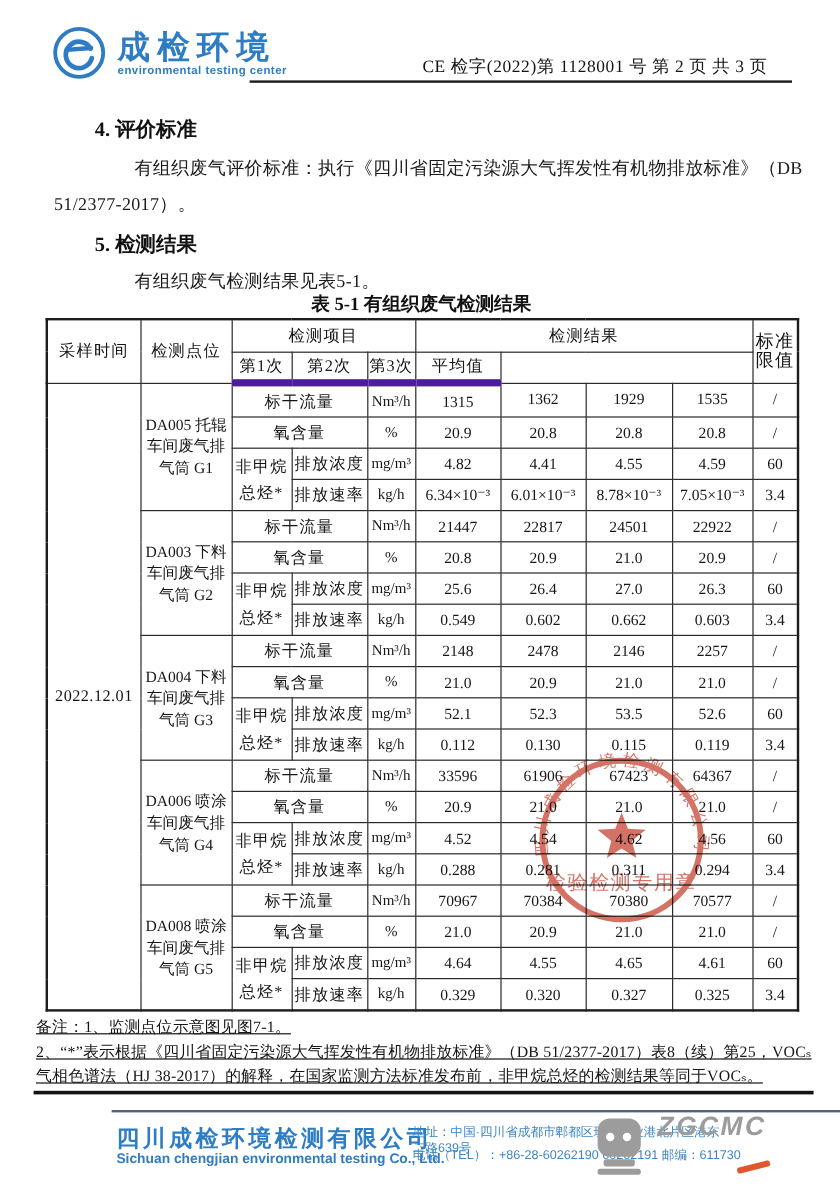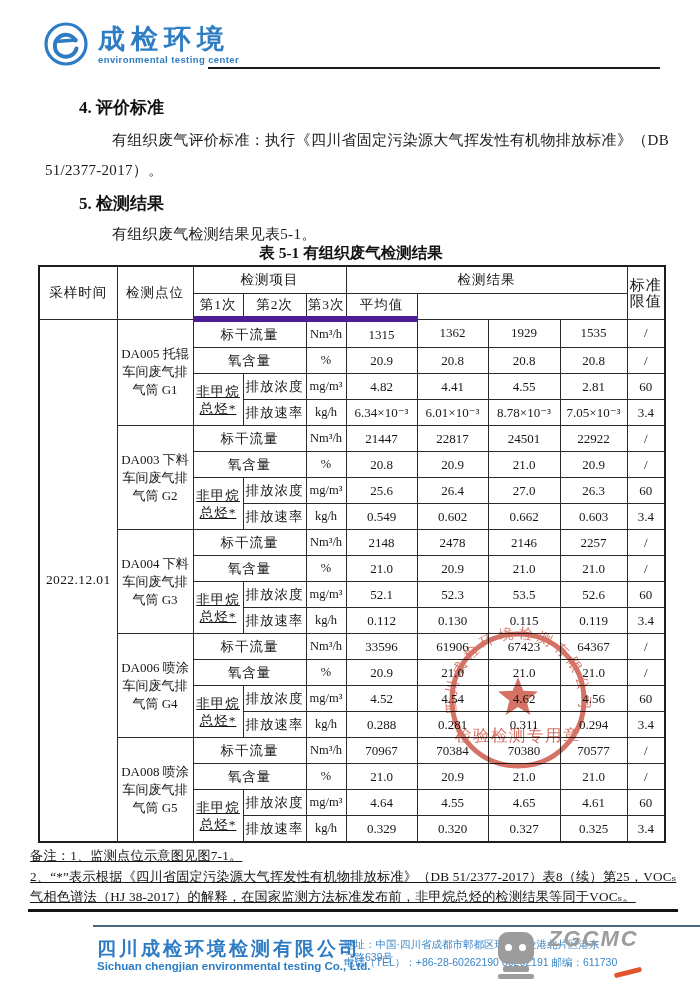--- a/index.html
+++ b/index.html
@@ -23,21 +23,21 @@
   .tbl-wrap{position:absolute;left:38px;top:265px;}
   table.results{border-collapse:collapse;table-layout:fixed;width:626px;font-size:13px;color:#161616;}
   table.results{border:2px solid #1d1d1d;}
   table.results th,table.results td{border:1px solid #2a2a2a;text-align:center;
       vertical-align:middle;padding:0;font-weight:normal;overflow:hidden;}
   thead tr.hr1{height:27px;}
   thead tr.hr2{height:26px;}
   thead tr.hr2 th{border-bottom:6px solid #4c1d95;}
   tbody td{height:25px;}
   tr.group-top td{border-top:1.6px solid #1f1f1f;}
-  .pre{white-space:pre-line;line-height:17px;text-decoration:underline;}
+  .pre{white-space:pre-line;line-height:22px;}
   .c-loc{font-size:13px;line-height:18px;white-space:pre-line;margin-left:24px;}
   .c-sample{font-size:13.5px;letter-spacing:.4px;}
   .c-param,.c-param2{font-size:13.5px;letter-spacing:1px;}
   .c-unit{font-size:12.5px;}
   .c-val{font-size:13px;}
   .c-limit{font-size:13px;}
   th.h-limit{white-space:pre-line;line-height:16px;font-size:15px;}
   th{font-size:13.5px;letter-spacing:1px;}
   
   .notes{position:absolute;left:30px;top:846px;width:650px;font-size:13.2px;
@@ -78,20 +78,21 @@
     <svg width="48" height="48" viewBox="0 0 48 48">
       <circle cx="24" cy="24" r="20" fill="none" stroke="#2e7cc3" stroke-width="3.2"></circle>
       <path d="M33.5 20.5 A 11 11 0 1 0 34.5 28.5" fill="none" stroke="#2e7cc3" stroke-width="4" stroke-linecap="round"></path>
       <line x1="13.5" y1="21.5" x2="34" y2="20" stroke="#2e7cc3" stroke-width="3.6" stroke-linecap="round"></line>
     </svg>
     <div class="logo-txt">
       <span class="logo-cn">成检环境</span>
       <span class="logo-en">environmental testing center</span>
     </div>
   </div>
+  <div class="doc-no">CE 检字(2022)第 1128001 号  第 2 页 共 3 页</div>
   <div class="head-rule"></div>
 
   <div class="h-sec" style="top:96px">4. 评价标准</div>
   <div class="p-body" style="left:112px;top:131px">有组织废气评价标准：执行《四川省固定污染源大气挥发性有机物排放标准》（DB</div>
   <div class="p-body" style="left:45px;top:161px">51/2377-2017）。</div>
   <div class="h-sec" style="top:192px">5. 检测结果</div>
   <div class="p-body" style="left:112px;top:225px">有组织废气检测结果见表5-1。</div>
 
   <div class="tbl-title">表 5-1 有组织废气检测结果</div>
   <div class="tbl-wrap">
@@ -148,21 +149,21 @@
             <td class="c-limit">/</td>
           </tr>
           <tr>
             <td class="pre c-param2" rowspan="2">非甲烷
 总烃*</td>
             <td class="c-param2">排放浓度</td>
             <td class="c-unit">mg/m³</td>
             <td class="c-val">4.82</td>
             <td class="c-val">4.41</td>
             <td class="c-val">4.55</td>
-            <td class="c-val">2.81</td>
+            <td class="c-val">4.59</td>
             <td class="c-limit">60</td>
           </tr>
           <tr>
             <td class="c-param2">排放速率</td>
             <td class="c-unit">kg/h</td>
             <td class="c-val">6.34×10⁻³</td>
             <td class="c-val">6.01×10⁻³</td>
             <td class="c-val">8.78×10⁻³</td>
             <td class="c-val">7.05×10⁻³</td>
             <td class="c-limit">3.4</td>

